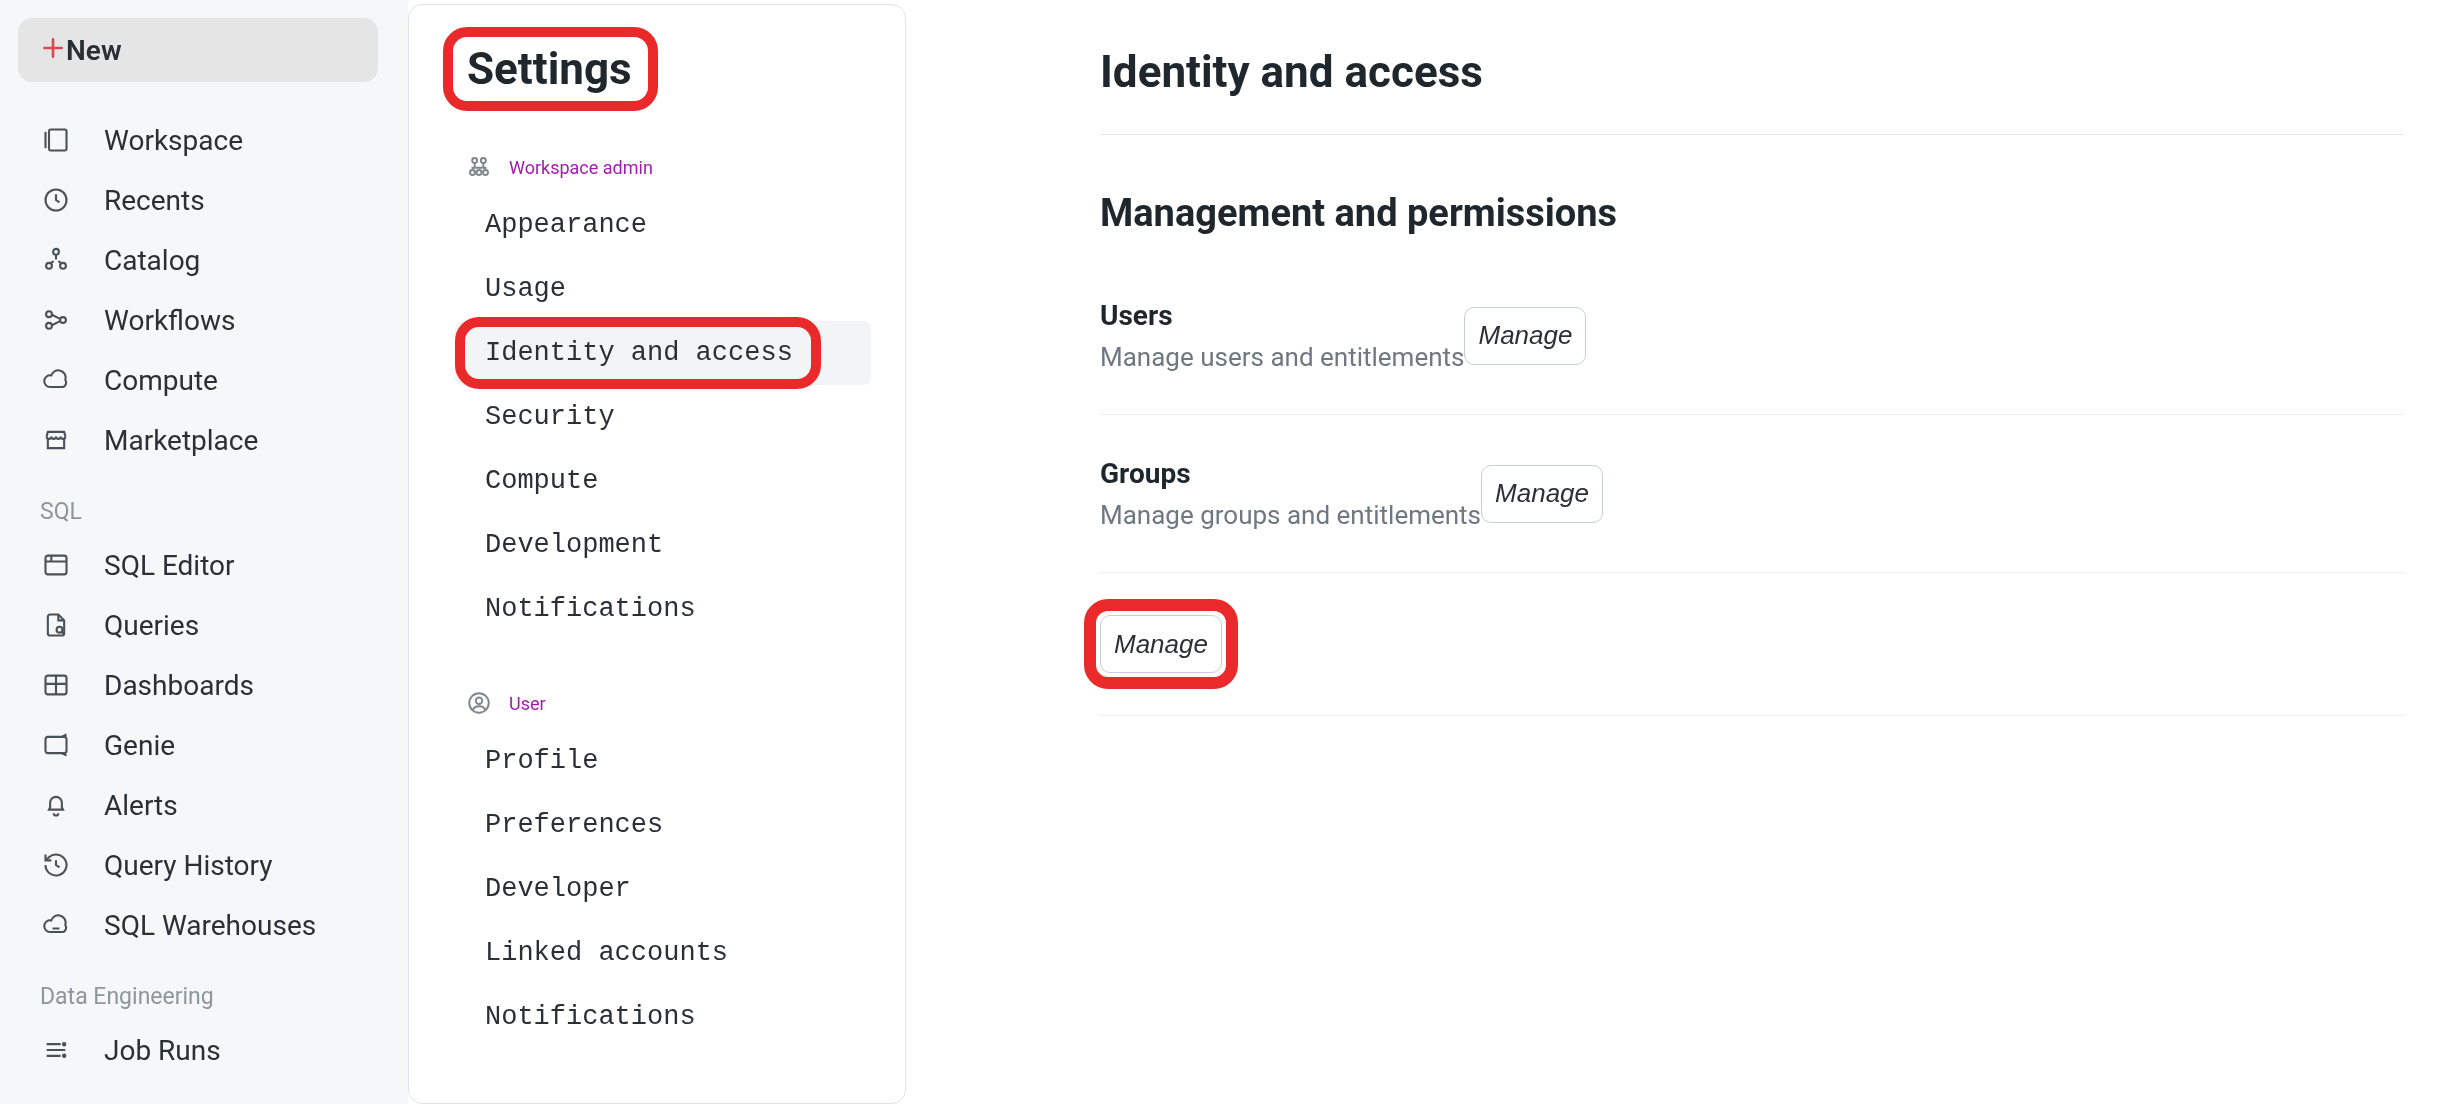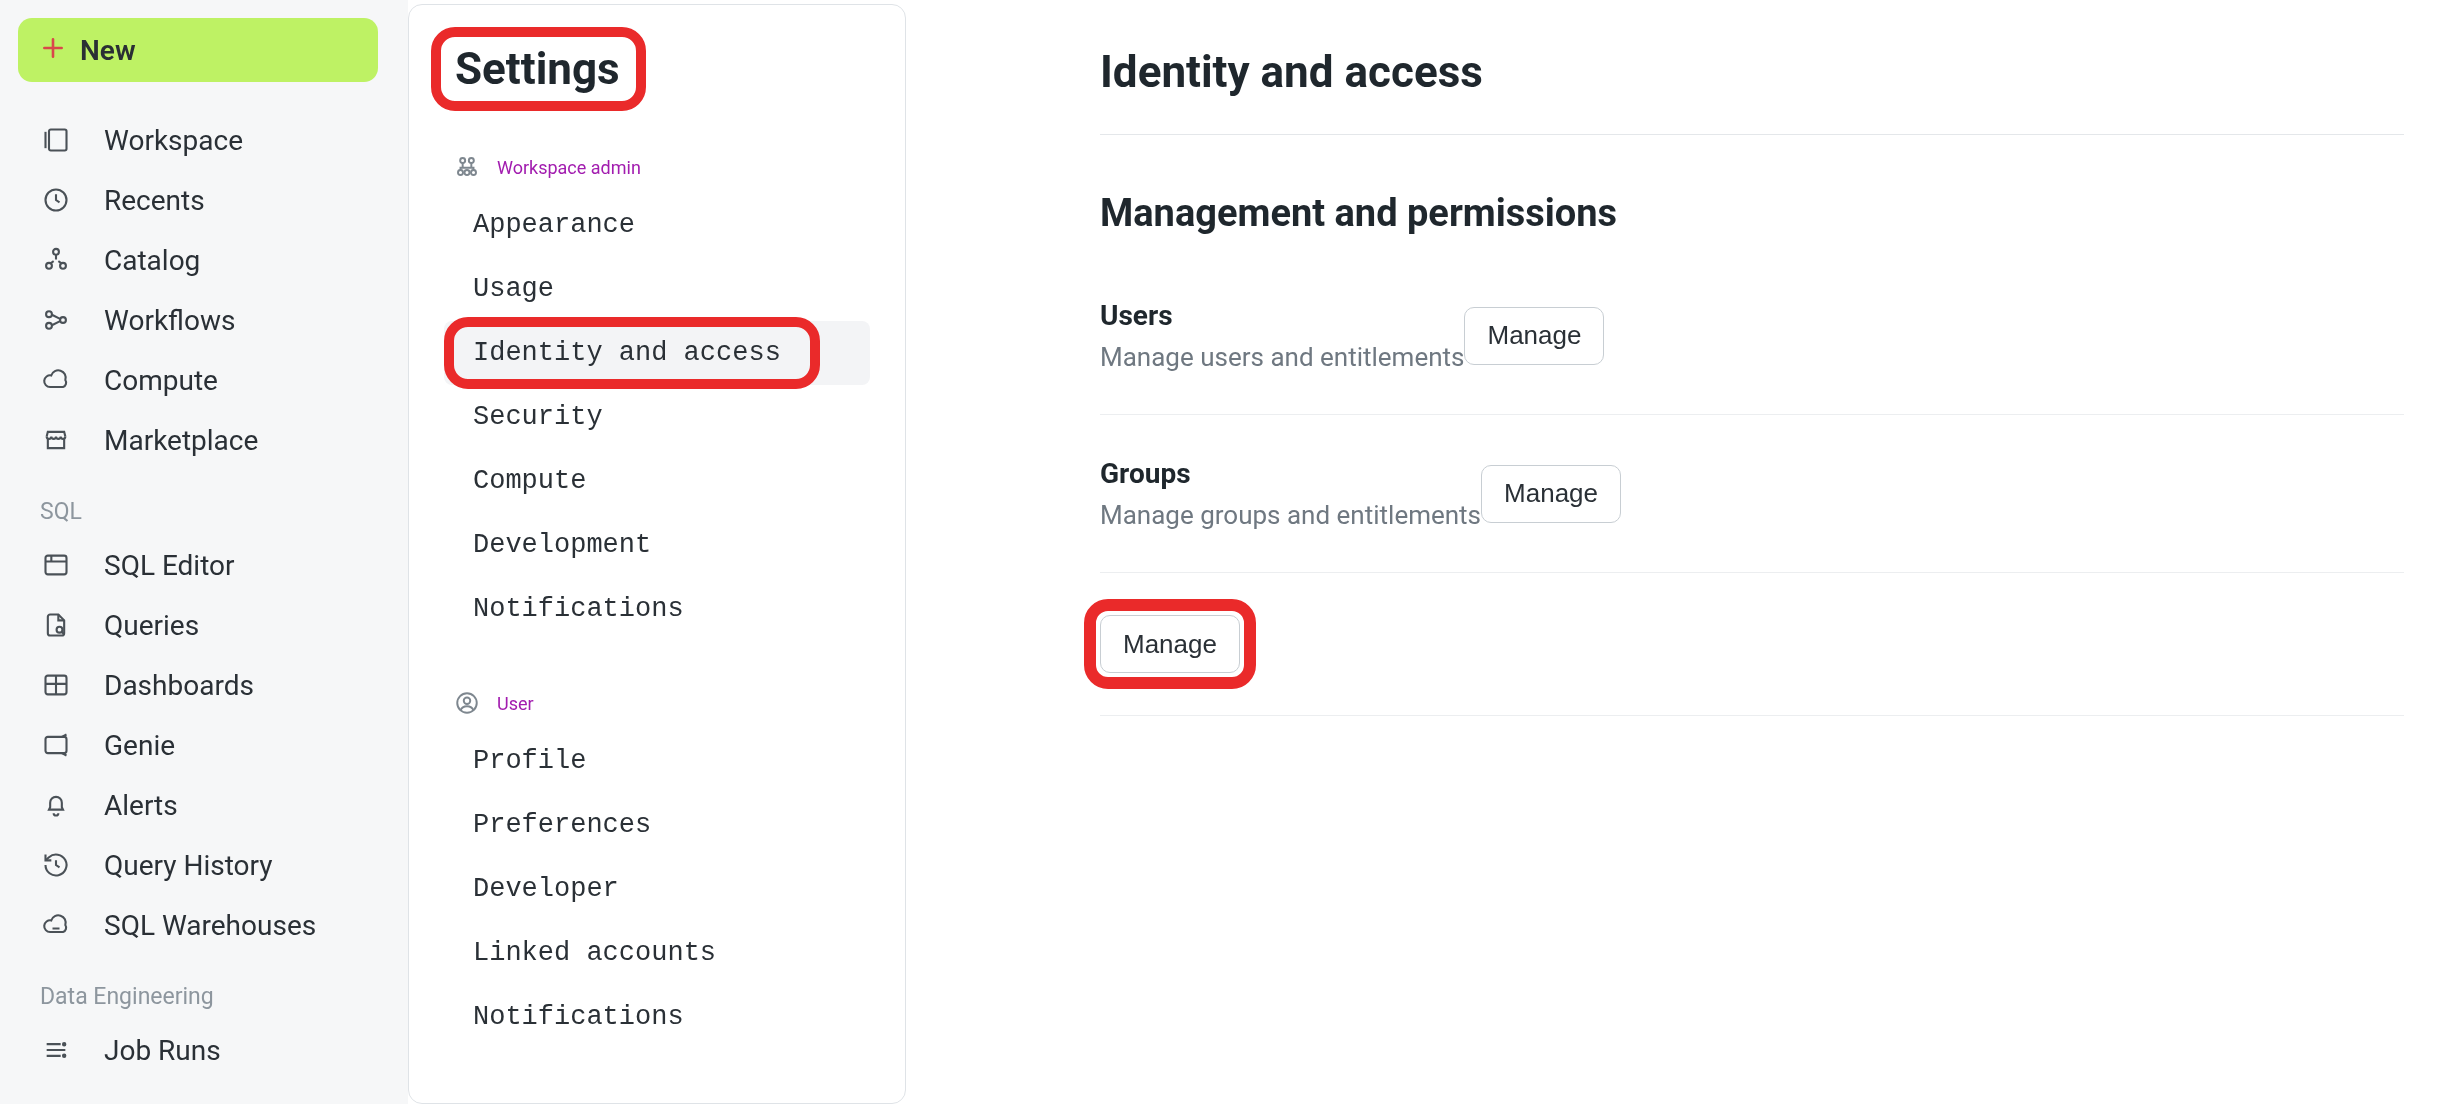--- a/index.html
+++ b/index.html
@@ -20,22 +20,21 @@
     width: 408px;
     flex: 0 0 408px;
     background: #f6f7f8;
     padding: 18px 18px 0 18px;
     display: flex;
     flex-direction: column;
   }
   .new-btn {
     display: flex;
     align-items: center;
-    gap: 14px;
-    background: #bef264;
+    background: #e5e5e5;
     border-radius: 14px;
     height: 64px;
     padding: 0 22px;
     width: 360px;
     cursor: pointer;
   }
   .new-btn span.lbl { font-size: 28px; font-weight: 600; color: #2a2f34; }
   .nav-list { margin-top: 28px; }
   .nav-item {
     display: flex;
@@ -58,21 +57,21 @@
     color: #8d969e;
     padding: 28px 22px 10px 22px;
   }
   
   .settings-panel {
     width: 498px;
     flex: 0 0 498px;
     border: 1px solid #dfe3e7;
     border-radius: 14px;
     margin-top: 4px;
-    padding: 28px 0 0 0;
+    padding: 28px 0 0 12px;
     background: #fff;
     overflow: hidden;
   }
   .settings-title-wrap {
     display: inline-block;
     margin-left: 28px;
     padding: 10px 20px 10px 18px;
     position: relative;
   }
   .red-ring-title {
@@ -159,28 +158,28 @@
     align-items: center;
     padding: 42px 0;
     border-bottom: 1px solid #eceef0;
   }
   .setting-row:first-of-type { margin-top: 22px; }
   .setting-row .left { display: flex; flex-direction: column; gap: 10px; }
   .setting-row .title { font-size: 28px; font-weight: 700; color: #1f272d; }
   .setting-row .desc  { font-size: 26px; color: #6f7881; }
   .manage-btn {
     height: 58px;
-    padding: 0 22px;
+    padding: 0 13px;
     font-size: 26px;
     color: #2a3036;
     background: #fff;
     border: 1.5px solid #c8ced3;
     border-radius: 10px;
     cursor: pointer;
-    display: flex; align-items: center; justify-content: center;
+    display: flex; align-items: center; justify-content: center; font-style: italic;
   }
   .manage-wrap { position: relative; display: inline-flex; }
   .red-ring-btn {
     position: absolute;
     inset: -16px -16px -16px -16px;
     border: 12px solid #ea2a2a;
     border-radius: 24px;
     pointer-events: none;
   }
 </style>

